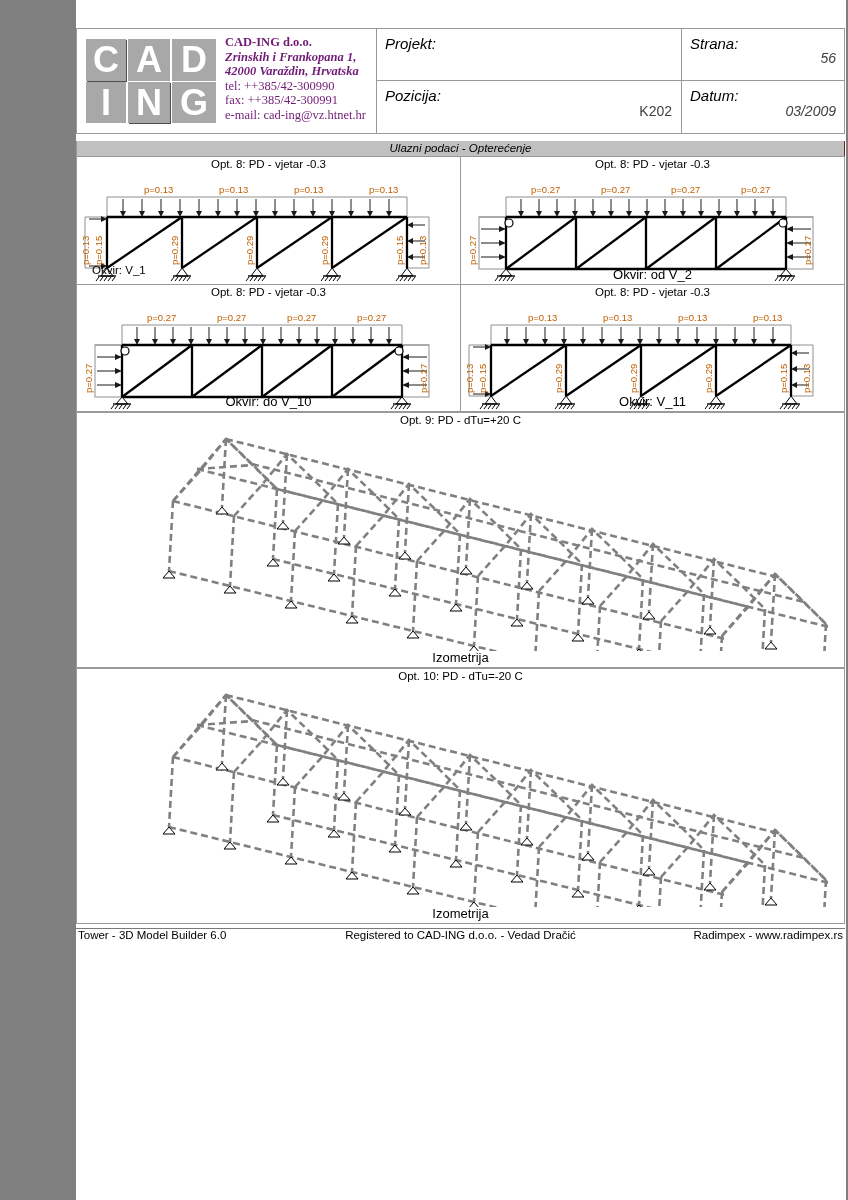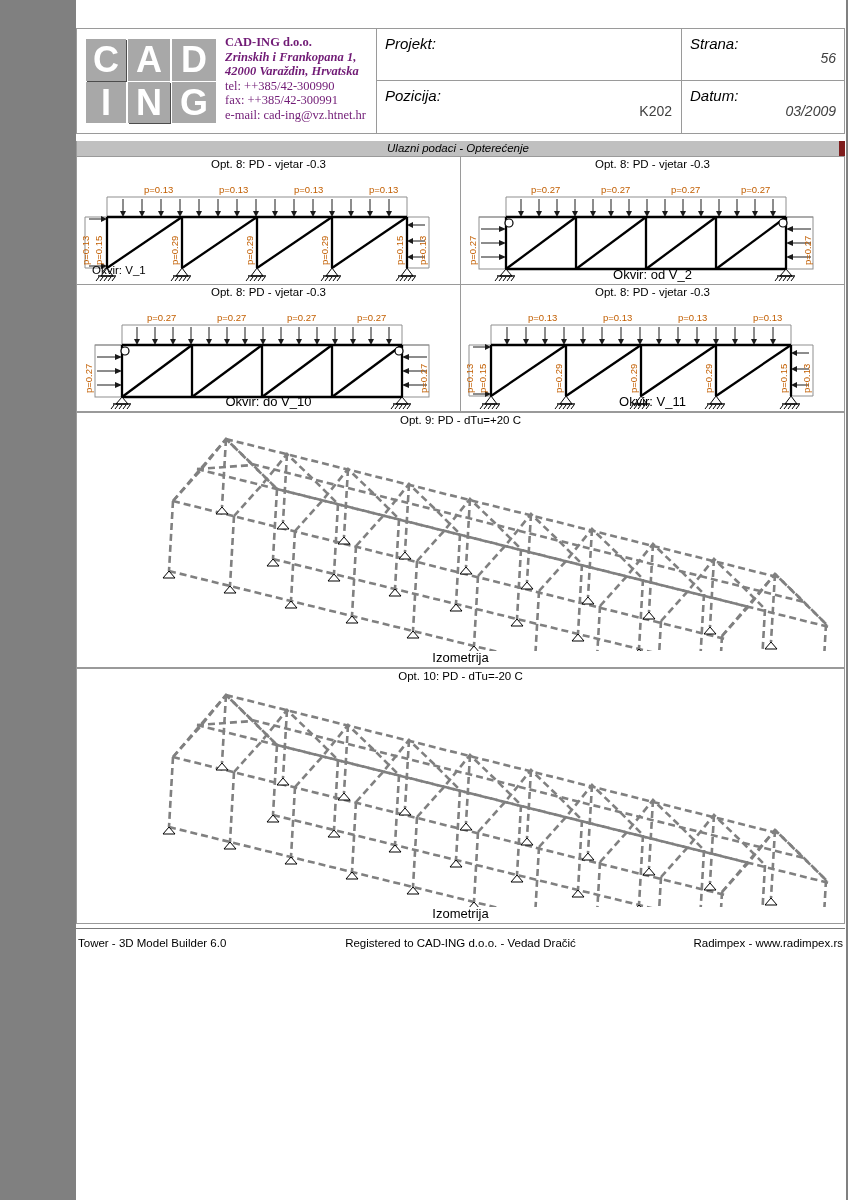--- a/index.html
+++ b/index.html
@@ -18,32 +18,32 @@
   .tile.dark{box-shadow:1px 1px 0 #4d4d4d;}
   .company{position:absolute;left:148px;top:6px;width:150px;font-family:"Liberation Serif",serif;font-size:12.5px;line-height:14.6px;color:#701a75;}
   .company .b{font-weight:bold;}
   .company .i{font-style:italic;font-weight:bold;}
   .hdr-cell{position:absolute;box-sizing:border-box;}
   .hdr-lab{position:absolute;left:8px;top:6px;font-style:italic;font-size:15px;color:#000;}
   .hdr-val{position:absolute;right:9px;bottom:6px;font-style:italic;font-size:14px;color:#404040;}
   .hdr-val.up{font-style:normal;}
 
   
-  .sect{position:absolute;left:0;width:769px;height:15px;background:#c0c0c0;border-left:1px solid #9a9a9a;border-right:6px solid #7f1d1d;box-sizing:border-box;
+  .sect{position:absolute;left:0;width:769px;height:15px;background:#c0c0c0;border-left:1px solid #9a9a9a;border-right:1px solid #7f1d1d;box-sizing:border-box;
         font-style:italic;font-size:11.5px;text-align:center;line-height:15px;color:#000;}
 
   
   .panel{position:absolute;box-sizing:border-box;border:1px solid #9a9a9a;background:#fff;}
   .ptitle{position:absolute;left:0;top:0;width:100%;text-align:center;font-size:11.5px;color:#000;line-height:15px;}
   .pcap{position:absolute;left:0;bottom:2px;width:100%;text-align:center;font-size:13px;color:#000;line-height:14px;}
   .pbody{position:absolute;left:0;top:16px;right:0;bottom:18px;}
 
   
   .ftr{position:absolute;left:0;width:769px;height:22px;border-top:1px solid #7a7a7a;}
-  .ftr span{position:absolute;top:8px;font-size:11.5px;color:#000;}
+  .ftr span{position:absolute;top:0;font-size:11.5px;color:#000;}
 
   svg{display:block;}
   text{font-family:"Liberation Sans",sans-serif;}
 </style>
 </head>
 <body>
 
 <div class="page">
   <div class="shadow-r"></div>
   <div class="shadow-l"></div>

